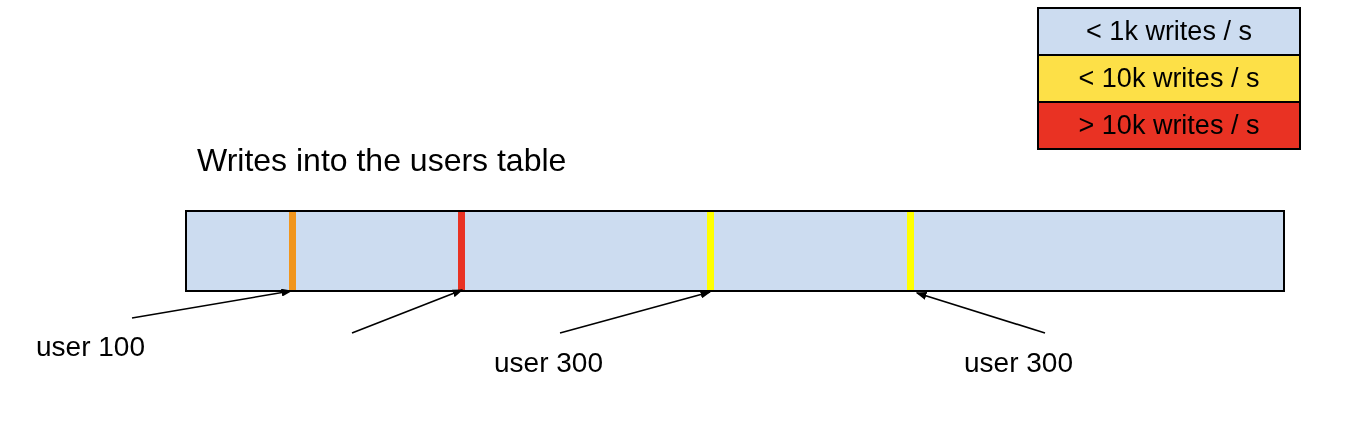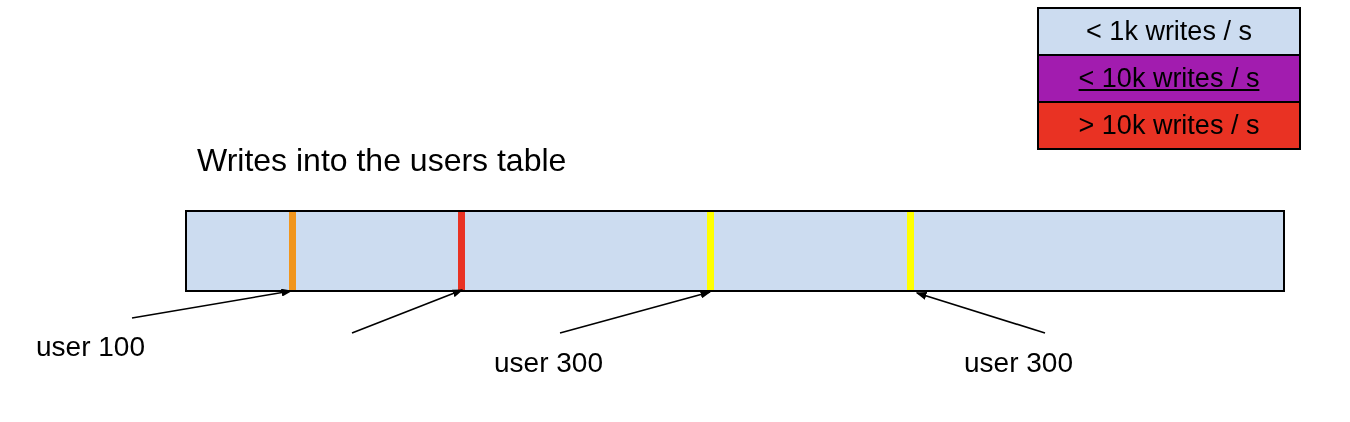--- a/index.html
+++ b/index.html
@@ -72,21 +72,21 @@
 <body>
 
 <div class="canvas">
 
   <div class="title">Writes into the users table</div>
 
   <div class="legend">
     <div class="legend-row" style="background: rgb(204, 220, 240);">
       <span>&lt; 1k writes / s</span>
     </div>
-    <div class="legend-row" style="background: #a21caf; text-decoration: underline;">
+    <div class="legend-row" style="background: #fde047;">
       <span>&lt; 10k writes / s</span>
     </div>
     <div class="legend-row" style="background: rgb(233, 50, 35);">
       <span>&gt; 10k writes / s</span>
     </div>
   </div>
 
   <div class="bar" style="background: rgb(204, 220, 240);">
     <div class="stripe" style="left: 102px; background: rgb(241, 149, 28);"></div>
     <div class="stripe" style="left: 271px; background: rgb(233, 50, 35);"></div>

